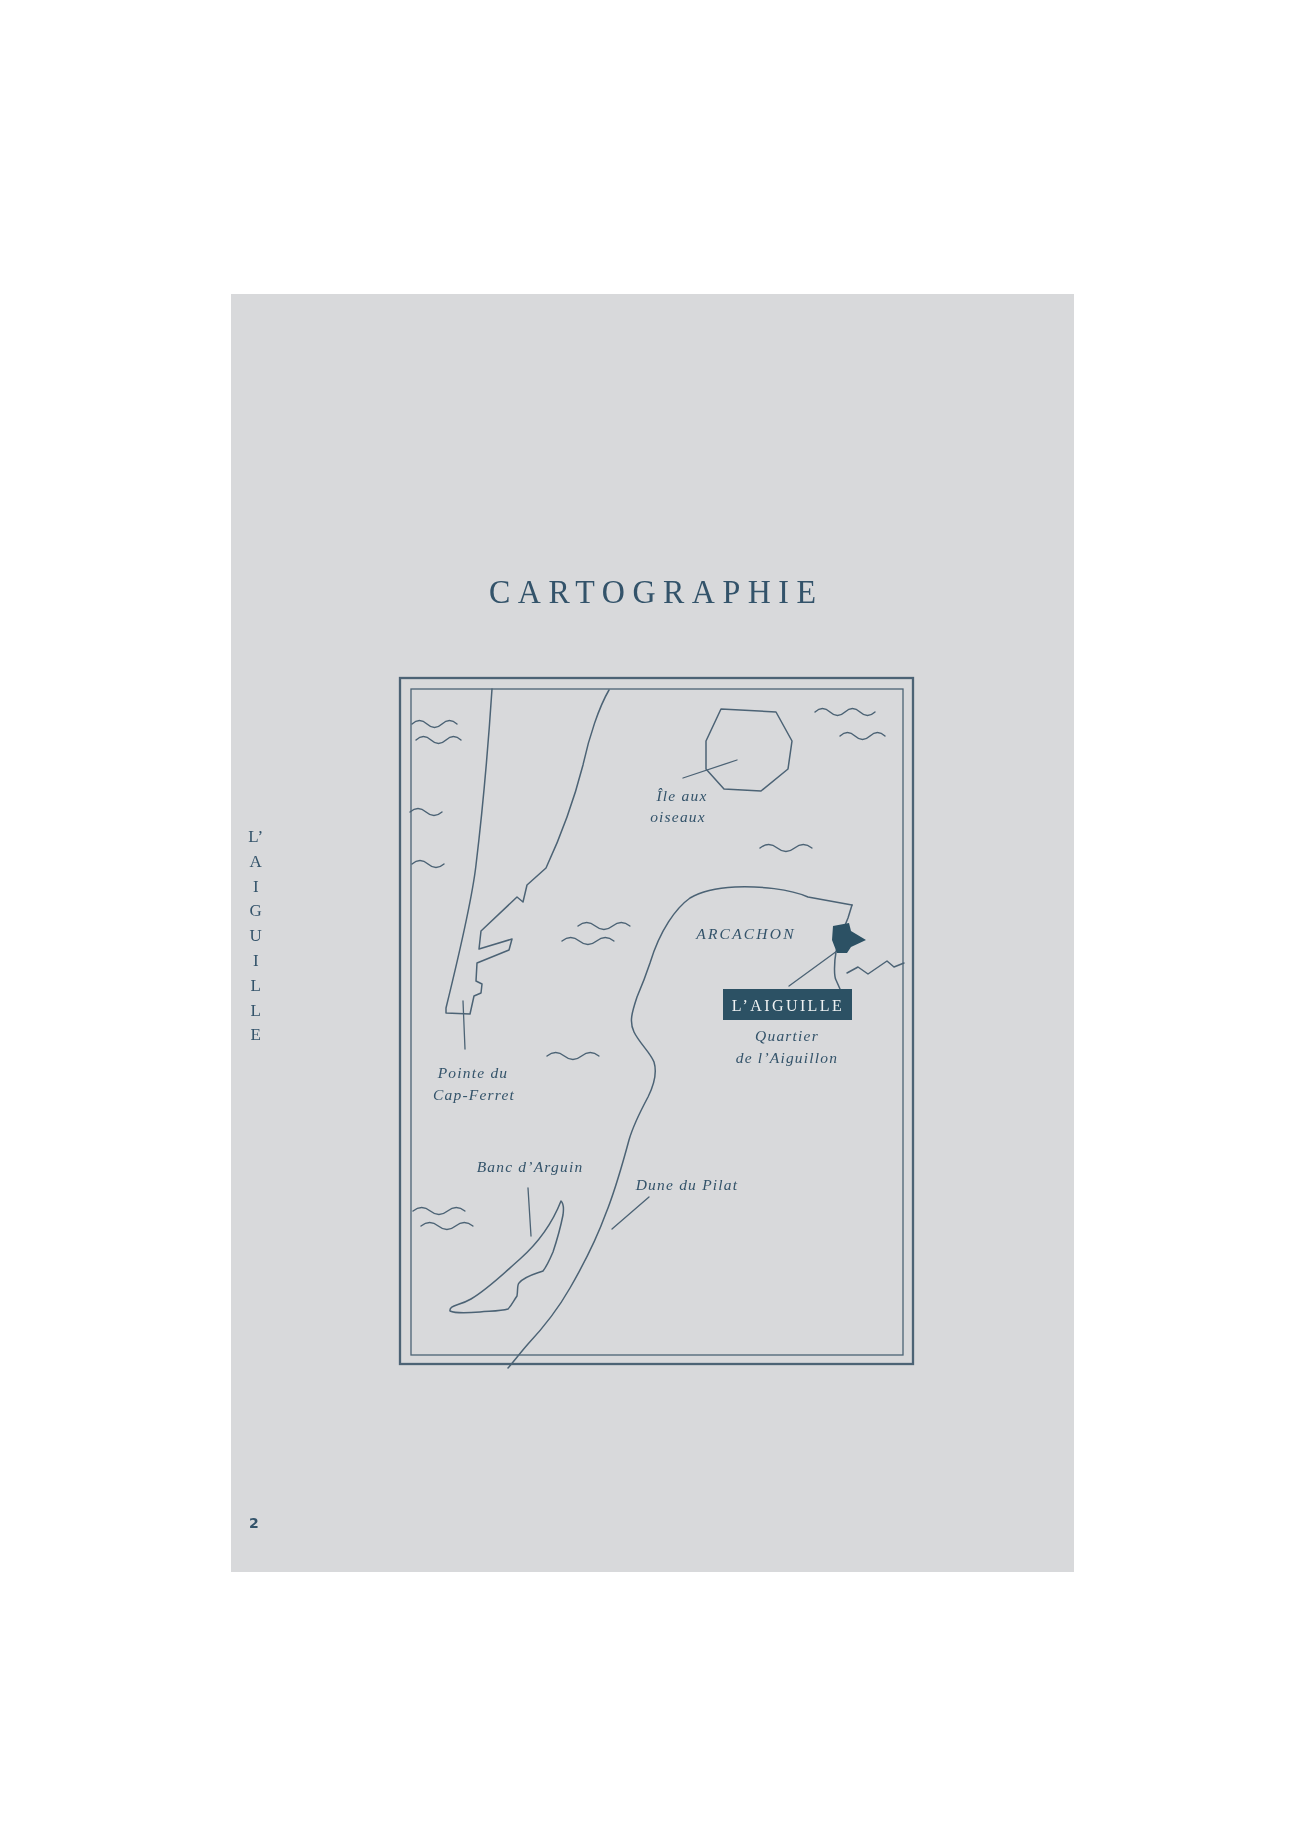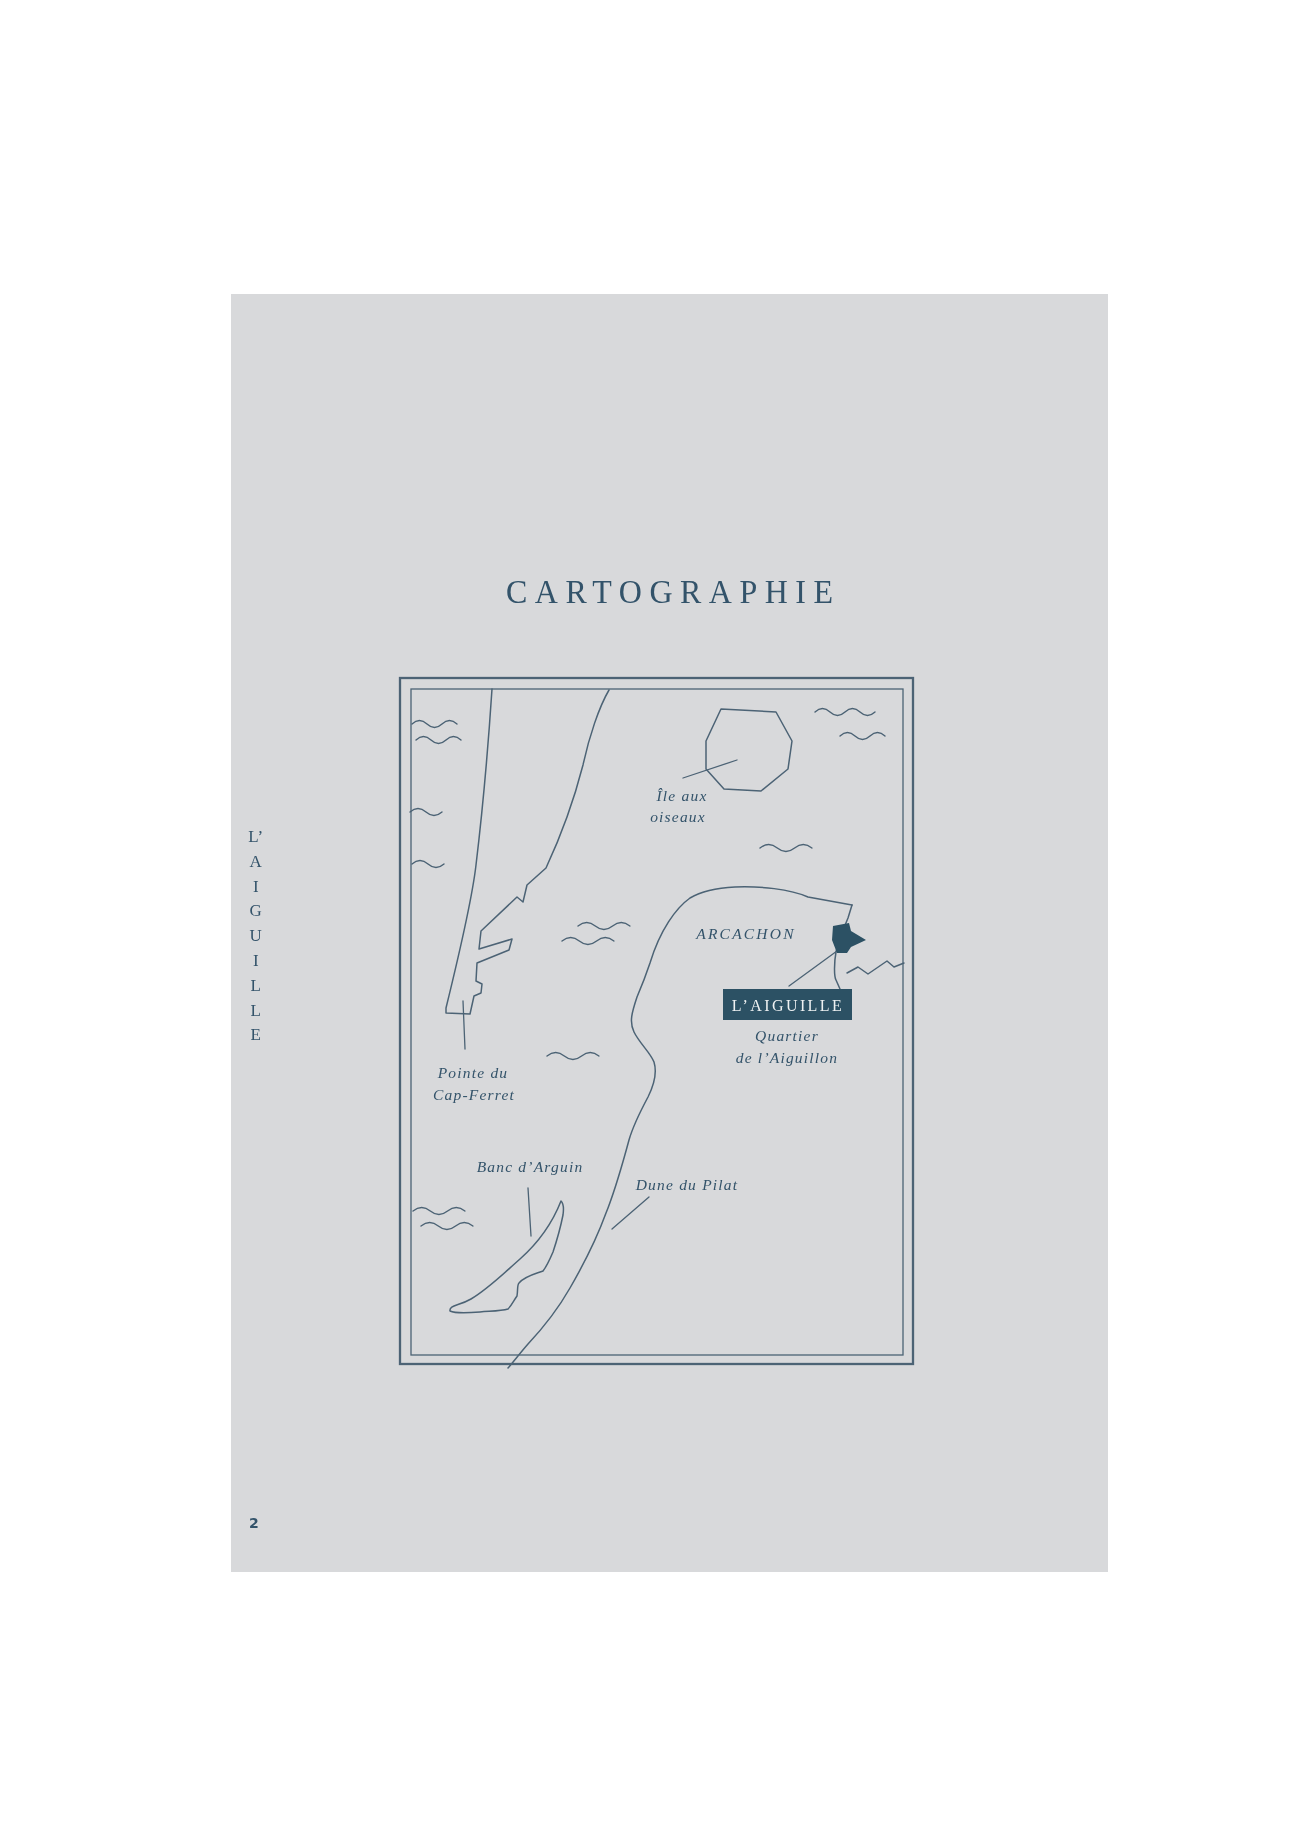--- a/index.html
+++ b/index.html
@@ -5,21 +5,21 @@
   :root{
     --page-bg:#d8d9db;
     --ink:#33536a;
     --line:#4c6375;
     --highlight-bg:#2c5164;
     --highlight-text:#eef1f2;
   }
   html,body{margin:0;padding:0;background:#ffffff;}
   .canvas{position:relative;width:1292px;height:1842px;background:#ffffff;overflow:hidden;
           font-family:"Liberation Serif",serif;}
-  .page{position:absolute;left:231px;top:294px;width:843px;height:1278px;background:var(--page-bg);padding-left:34px;}
+  .page{position:absolute;left:231px;top:294px;width:843px;height:1278px;background:var(--page-bg);}
   .title{position:absolute;left:0;top:281px;width:100%;margin:0;text-align:center;
          font-family:"Liberation Serif",serif;font-weight:400;font-size:34px;line-height:1;
          letter-spacing:8px;text-indent:8px;color:var(--ink);
          transform:scaleX(0.94);}
   .spine{position:absolute;left:6px;top:531px;width:38px;display:flex;flex-direction:column;
          align-items:center;font-size:17px;line-height:24.8px;color:var(--ink);letter-spacing:0.5px;}
   .page-number{position:absolute;left:18px;top:1221px;font-family:"DejaVu Sans","Liberation Sans",sans-serif;
          font-weight:bold;font-size:14px;color:var(--ink);}
   svg.map{position:absolute;left:0;top:0;width:843px;height:1278px;display:block;}
   .stroke{fill:none;stroke:var(--line);stroke-width:1.5;stroke-linecap:round;stroke-linejoin:round;}

